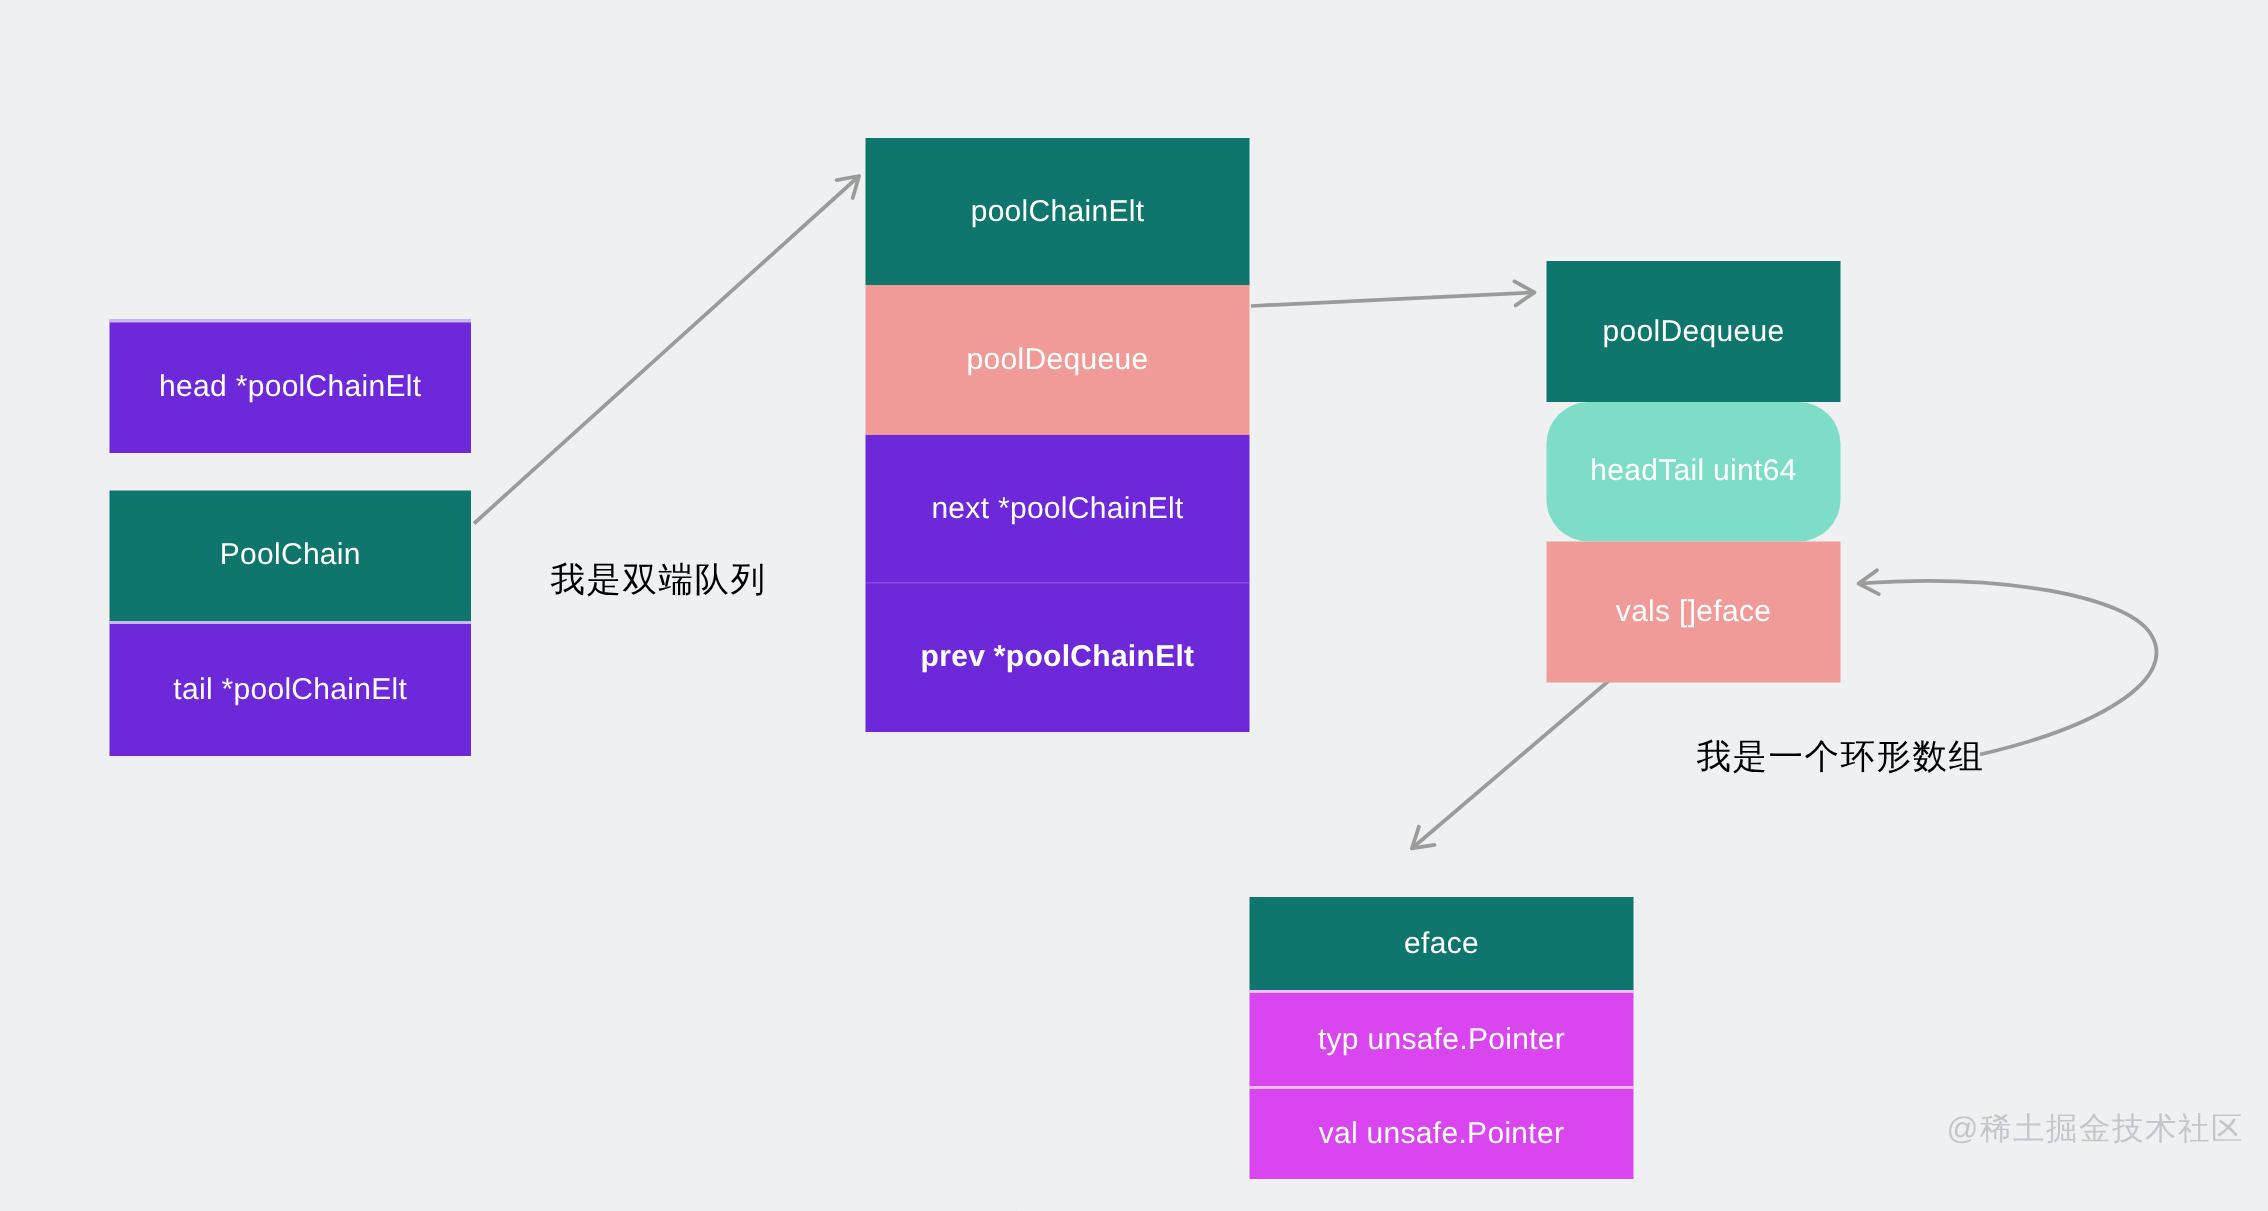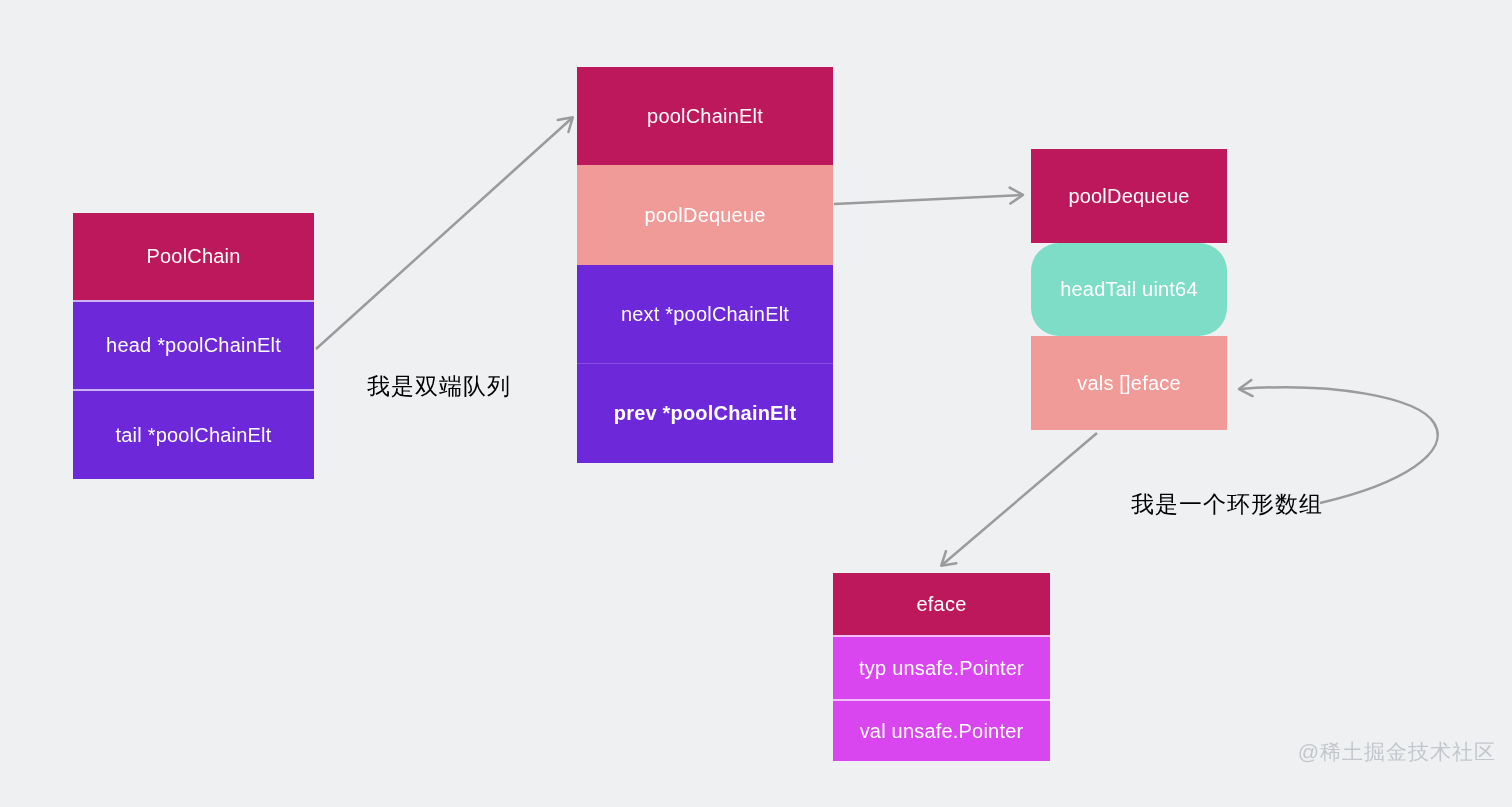--- a/index.html
+++ b/index.html
@@ -14,21 +14,21 @@
     position:absolute;
     display:flex;flex-direction:column;
     color:#ffffff;
     font-size:20px;
     text-align:center;
   }
   .struct-row{
     display:flex;align-items:center;justify-content:center;
     letter-spacing:.2px;
   }
-  .row-blue{background:#be185d;}
+  .row-blue{background:#0f766e;margin-top:25px;}
   .row-dark{background:#6d28d9;}
   .row-pink{background:#f09b98;}
   .row-teal{background:#7eddc7;}
   .row-green{background:#d946ef;}
   .divider-light{border-top:2px solid rgba(255,255,255,.65);}
   .divider-faint{border-top:1px solid rgba(255,255,255,.18);font-weight:bold;}
 
   
   #box-pool-chain{left:73px;top:213px;width:241px;}
   #box-pool-chain .struct-header{height:87px;}
@@ -39,21 +39,21 @@
   #box-pool-chain-elt .struct-header{height:98px;}
   #box-pool-chain-elt .r0{height:100px;}
   #box-pool-chain-elt .r1{height:98px;}
   #box-pool-chain-elt .r2{height:99px;}
 
   #box-pool-dequeue{left:1031px;top:149px;width:196px;}
   #box-pool-dequeue .struct-header{height:94px;}
   #box-pool-dequeue .r0{height:93px;border-radius:28px;}
   #box-pool-dequeue .r1{height:94px;}
 
-  #box-eface{left:833px;top:573px;width:217px;}
+  #box-eface{left:833px;top:573px;width:256px;}
   #box-eface .struct-header{height:62px;}
   #box-eface .r0{height:62px;}
   #box-eface .r1{height:60px;}
 
   .note{
     position:absolute;
     color:#000000;
     font-size:23px;
     font-weight:normal;
     letter-spacing:1px;
@@ -83,22 +83,22 @@
         <path d="M-13,-8 L0,0 L-13,8" fill="none" stroke="#9b9b9b" stroke-width="2.5" stroke-linecap="round" stroke-linejoin="round"></path>
       </marker>
     </defs>
     <path d="M316,349 L572,118" fill="none" stroke="#9b9b9b" stroke-width="2.5" marker-end="url(#arrowhead)"></path>
     <path d="M834,204 L1022,195" fill="none" stroke="#9b9b9b" stroke-width="2.5" marker-end="url(#arrowhead)"></path>
     <path d="M1097,433 L942,565" fill="none" stroke="#9b9b9b" stroke-width="2.5" marker-end="url(#arrowhead)"></path>
     <path d="M1320,503 C1402,484 1452,452 1434,423 C1418,397 1332,382 1240,389" fill="none" stroke="#9b9b9b" stroke-width="2.5" marker-end="url(#arrowhead)"></path>
   </svg>
 
   <div class="struct-box" id="box-pool-chain">
+    <div class="struct-row row-dark r0 divider-light">head *poolChainElt</div>
     <div class="struct-row struct-header row-blue">PoolChain</div>
-    <div class="struct-row row-dark r0 divider-light">head *poolChainElt</div>
     <div class="struct-row row-dark r1 divider-light">tail *poolChainElt</div>
   </div>
 
   <div class="struct-box" id="box-pool-chain-elt">
     <div class="struct-row struct-header row-blue">poolChainElt</div>
     <div class="struct-row row-pink r0">poolDequeue</div>
     <div class="struct-row row-dark r1">next *poolChainElt</div>
     <div class="struct-row row-dark r2 divider-faint">prev *poolChainElt</div>
   </div>
 

